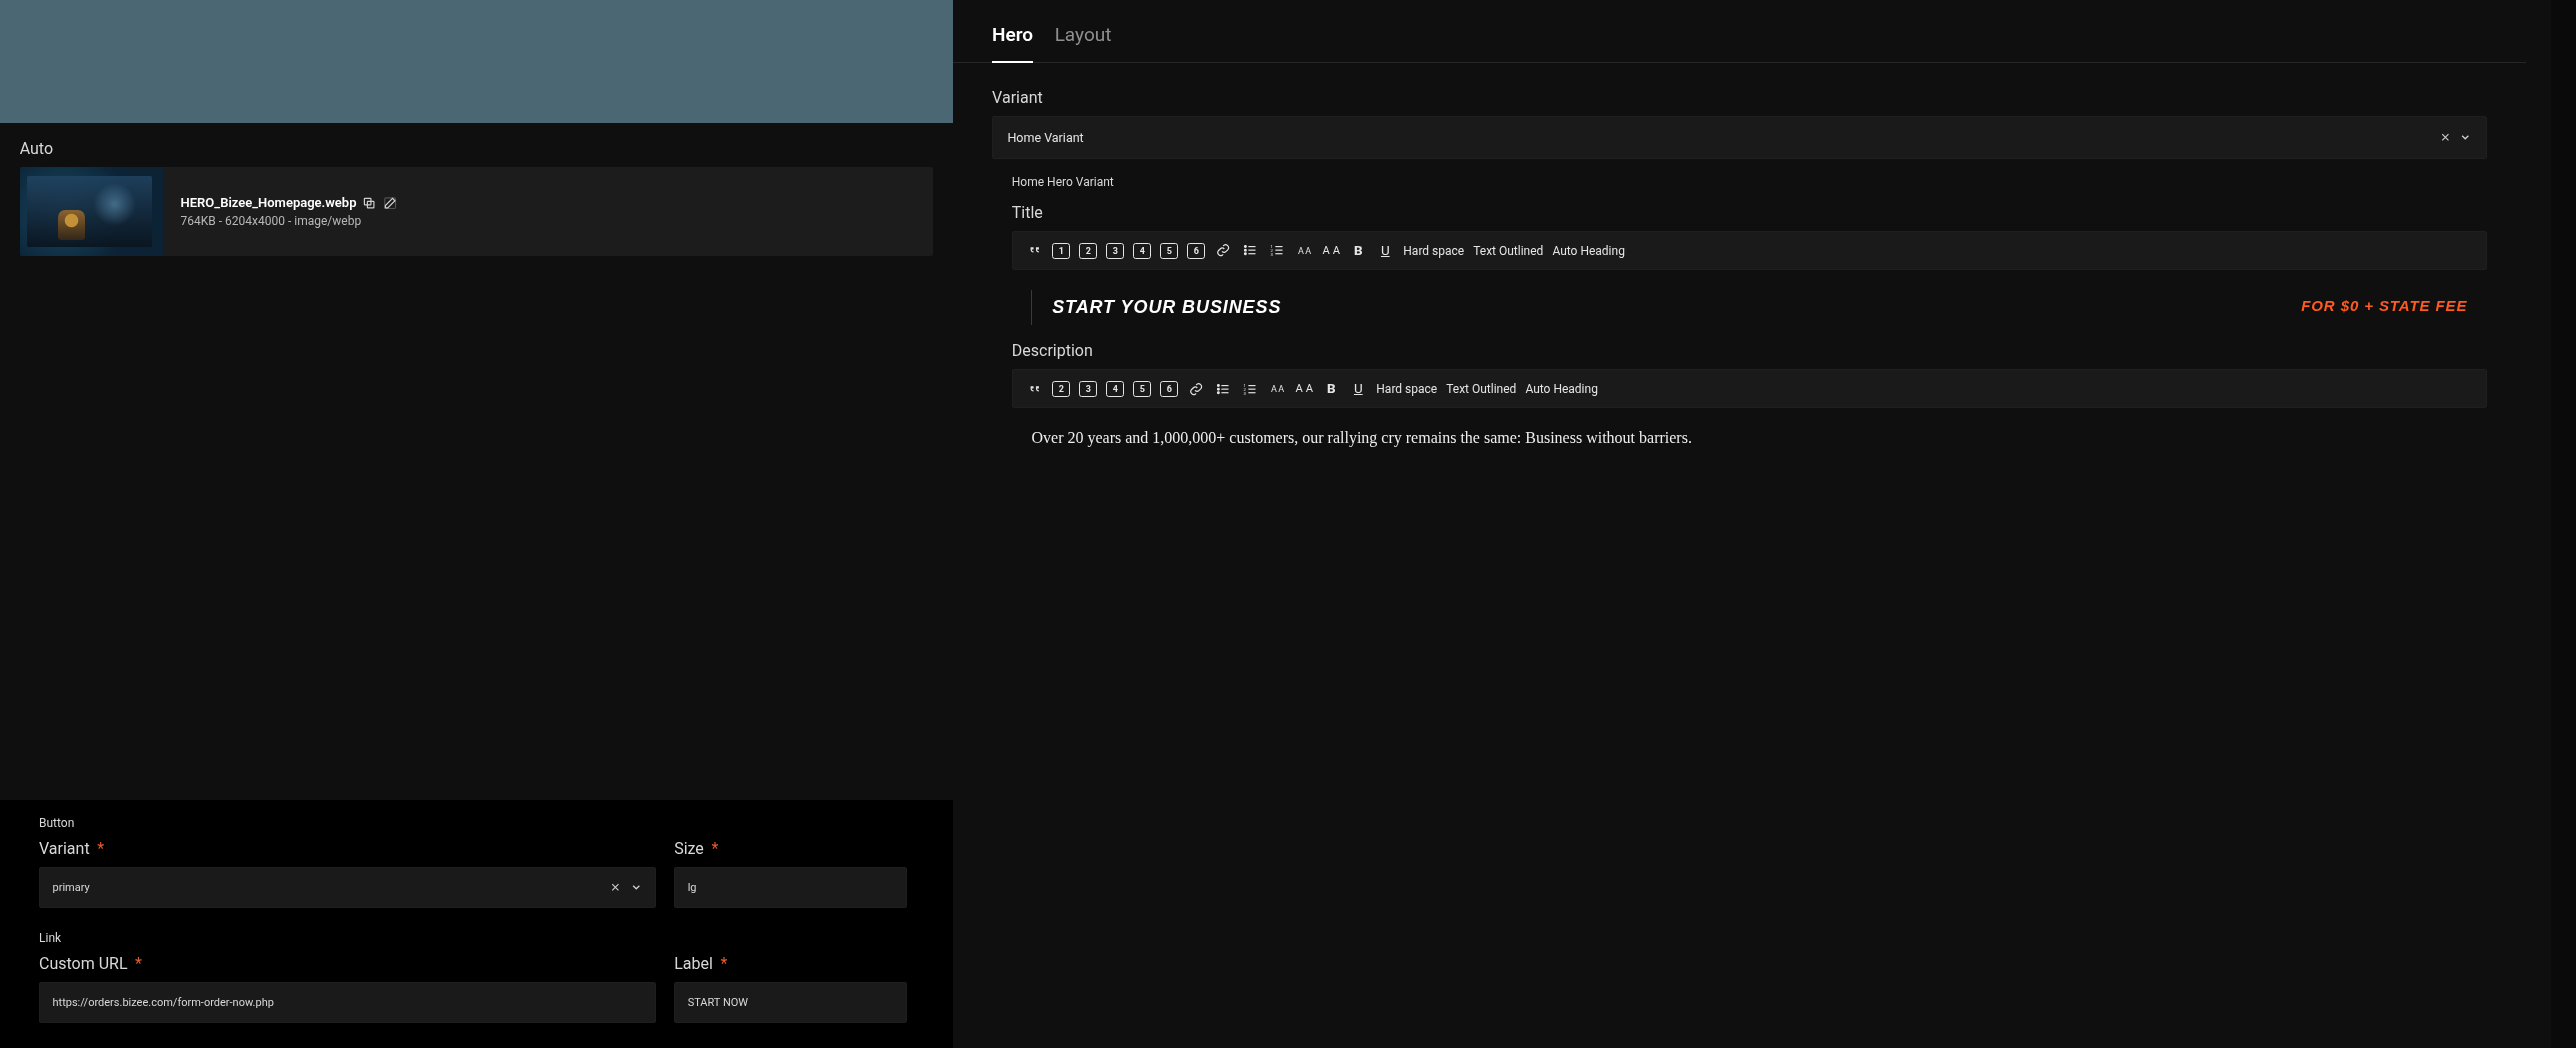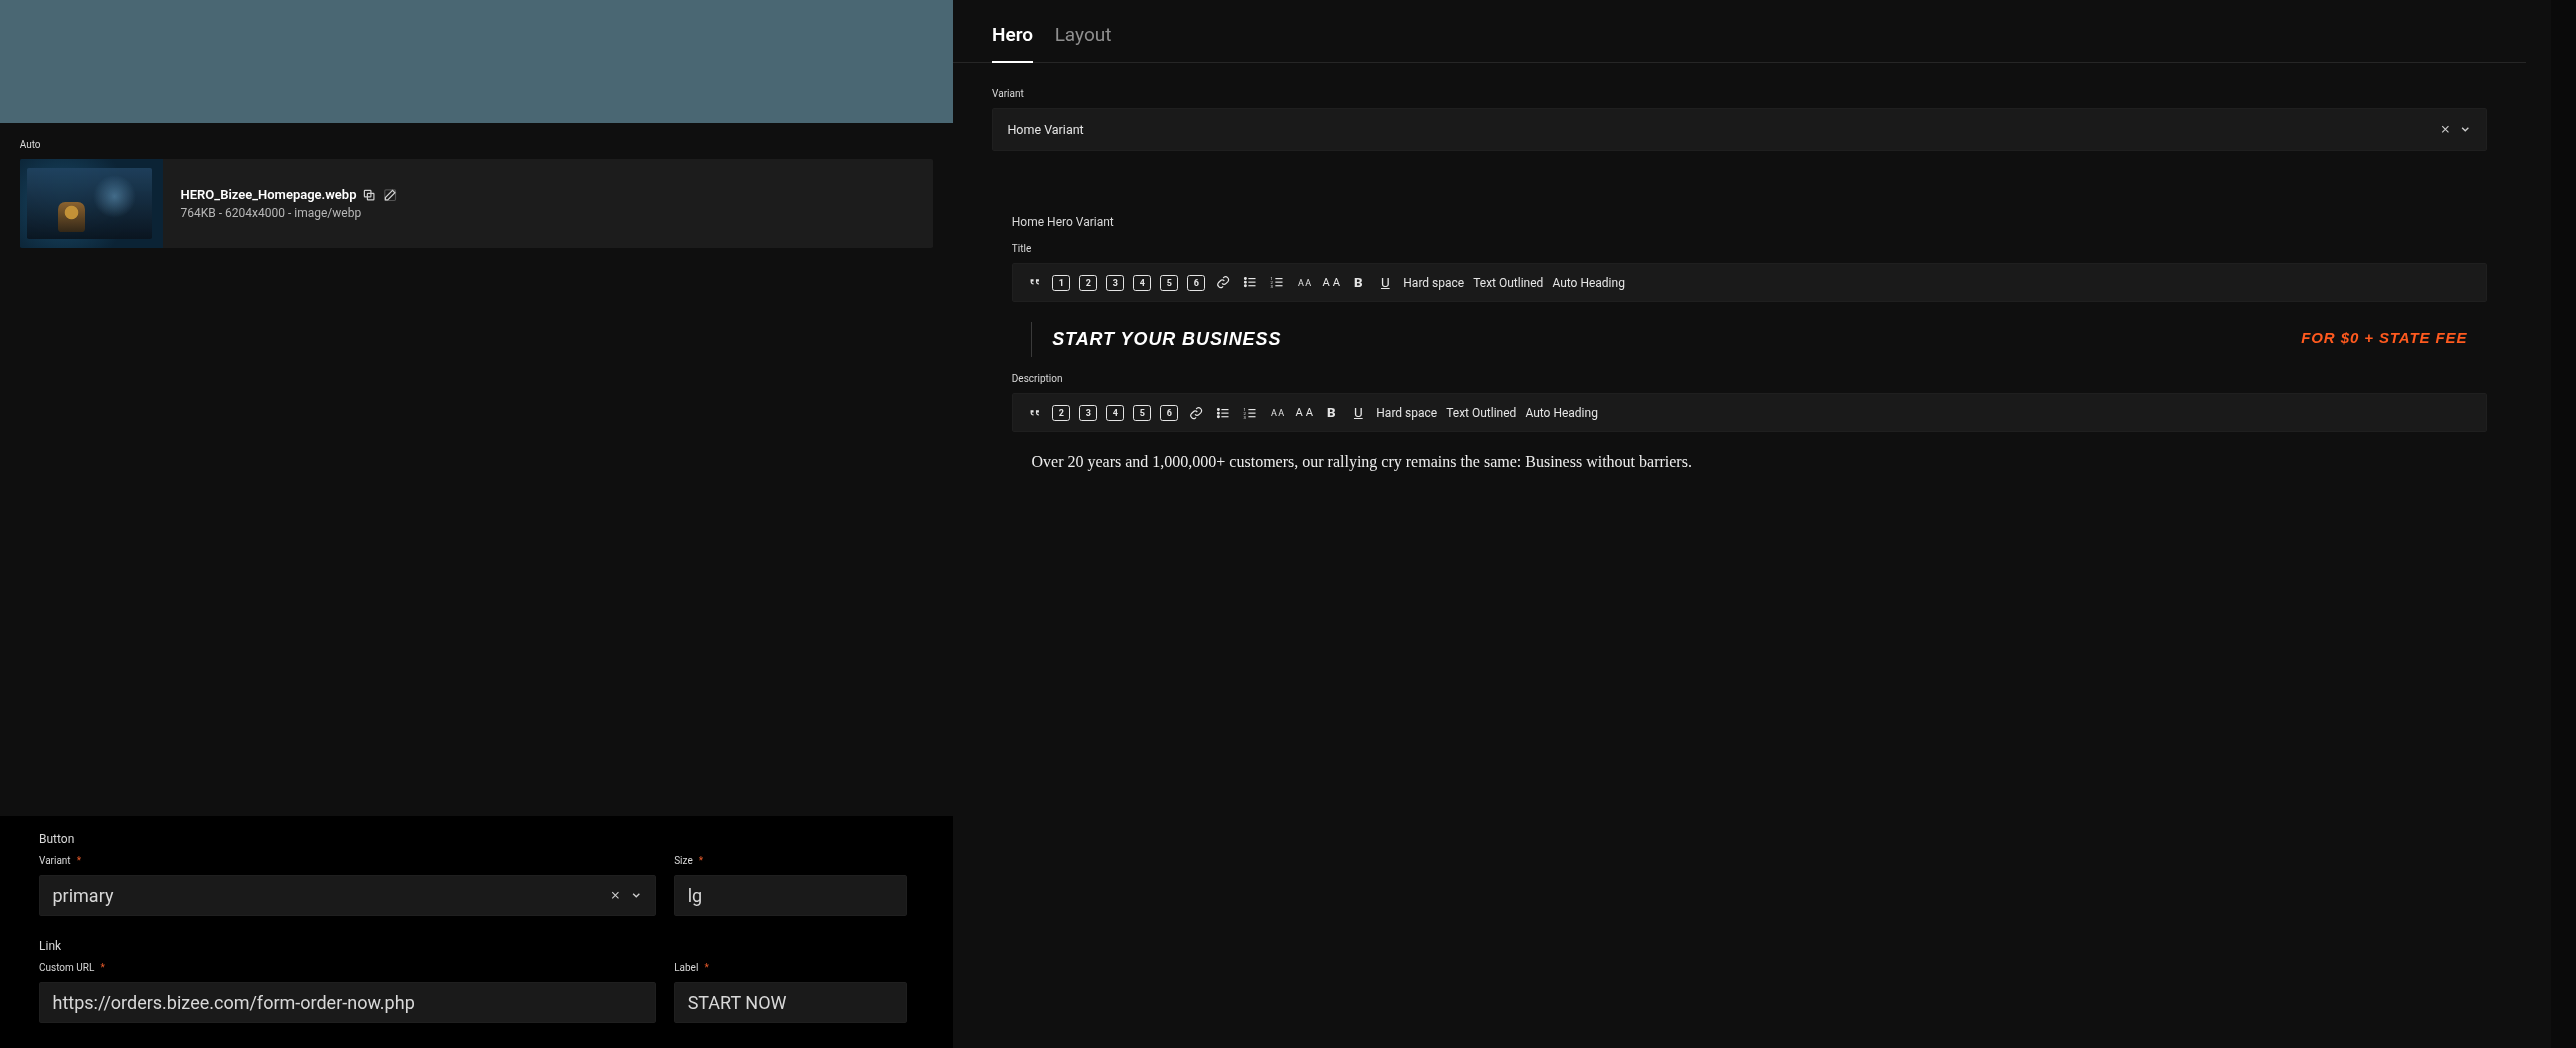--- a/index.html
+++ b/index.html
@@ -25,21 +25,21 @@
   .left-panel {
     background: #0f0f0f;
     padding: 16px 19.7px 36px 19.7px;
     flex: 1;
   }
   .left-panel2 {
     background: #000000;
     padding: 16px 19.7px 25px 39px;
   }
   .field-label {
-    font-size: 10px;
+    font-size: 16px;
     color: #d8d8d8;
     margin-bottom: 9px;
     display: block;
   }
   .image-card {
     background: #1c1c1c;
     display: flex;
     align-items: center;
     gap: 14.3px;
     padding: 0;
@@ -93,21 +93,21 @@
   .col { display: flex; flex-direction: column; }
   .w70 { flex: 0 0 69%; justify-content: flex-end; }
   .w30 { flex: 0 0 26%; }
   .required { color: #e75a2a; margin-left: 3.6px; }
   .select, .input {
     background: #1a1a1a;
     border: 0.9px solid #1f1f1f;
     color: #d8d8d8;
     height: 41px;
     padding: 0 12.5px;
-    font-size: 18px;
+    font-size: 11px;
     border-radius: 1.8px;
     display: flex;
     align-items: center;
     justify-content: space-between;
   }
   .input { display: block; width: 100%; }
   .select-icons { display: flex; gap: 9px; align-items: center; color: #cfcfcf; }
   .right-col {
     flex: 1;
     background: #0f0f0f;
@@ -327,21 +327,21 @@
             </span>
             <span>
               <svg width="12.5" height="12.5" viewBox="0 0 24 24" stroke="currentColor" stroke-width="2.5" fill="none">
                   <path d="M6 9l6 6 6-6"></path>
                 </svg>
             </span>
           </span>
         </div>
 
         <div class="sub-section">
-          <div class="section-title" style="margin-bottom:14.3px;margin-top:48px;">Home Hero Variant</div>
+          <div class="section-title" style="margin-bottom:14.3px;">Home Hero Variant</div>
 
           <span class="field-label">Title</span>
 
           <div class="toolbar">
             <span class="tb-btn">
               <svg width="14.3" height="14.3" viewBox="0 0 24 24" fill="currentColor">
                   <path d="M7 7h4v4H8c0 2 1 3 3 3v2c-3 0-5-2-5-5V7zm9 0h4v4h-3c0 2 1 3 3 3v2c-3 0-5-2-5-5V7z"></path>
                 </svg>
             </span>
             <span class="tb-btn tb-num">1</span>

